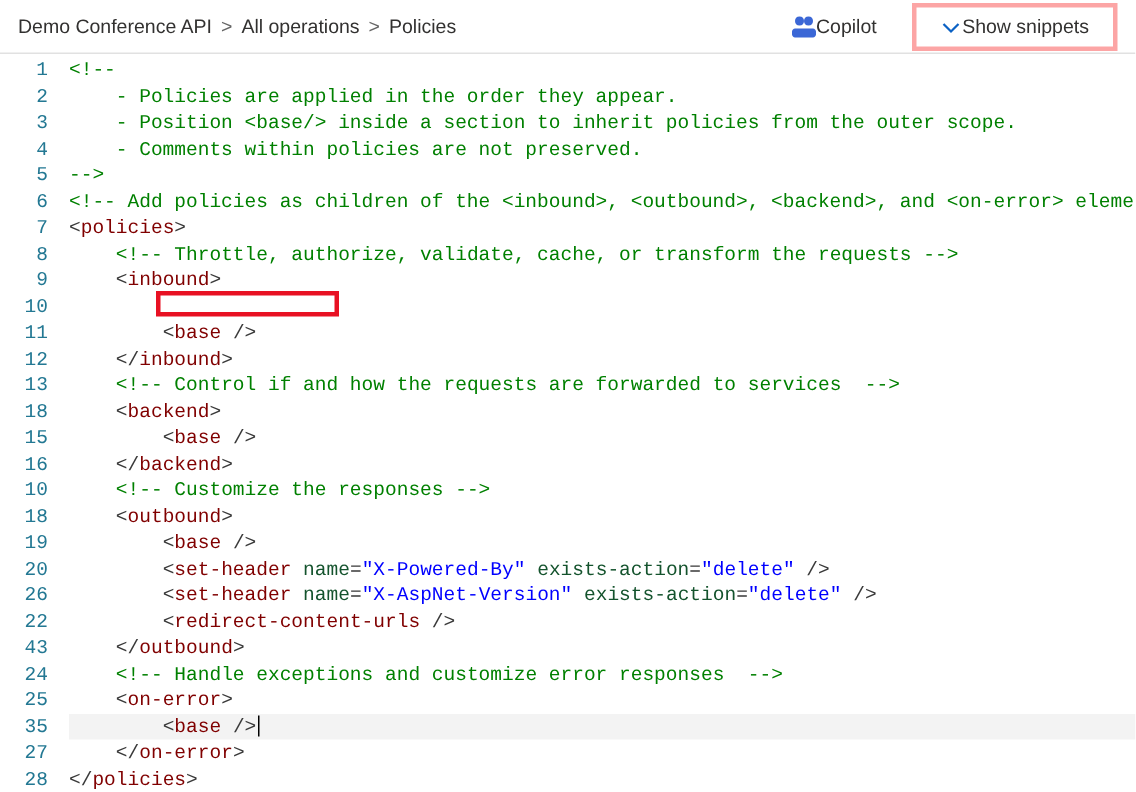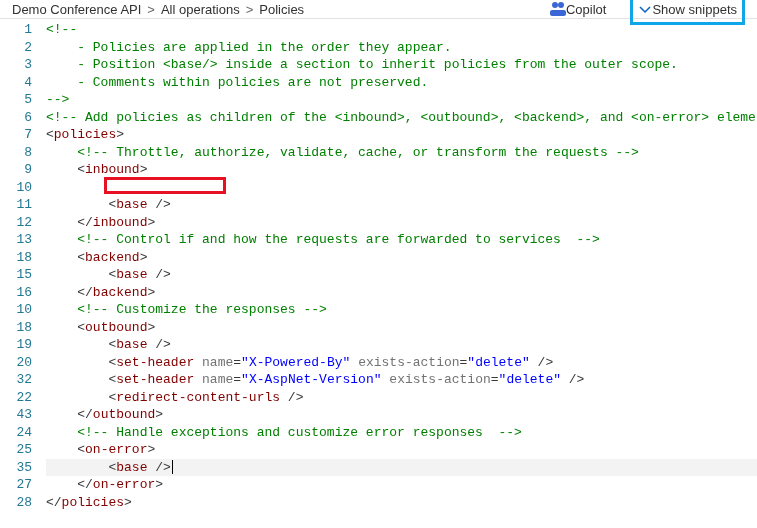--- a/index.html
+++ b/index.html
@@ -1,33 +1,33 @@
 <!DOCTYPE html>
 <html><head>
 <meta charset="utf-8">
 <style>
 * { margin: 0; padding: 0; box-sizing: border-box; }
 body { font-family: "Segoe UI", Arial, sans-serif; font-size: 13px; color: #323130; background: #fff; width: 757px; height: 528px; overflow: hidden; }
-.topbar { display: flex; align-items: center; height: 19px; padding: 0 12px; border-bottom: 1px solid #e1e1e1; }
+.topbar { display: flex; align-items: center; height: 36px; padding: 0 12px; border-bottom: 1px solid #e1e1e1; }
 .breadcrumb { display: flex; align-items: center; gap: 6px; flex: 1; color: #323130; font-size: 13px; }
 .breadcrumb .sep { color: #666; }
 .breadcrumb span.crumb { cursor: pointer; }
 .toolbar { display: flex; align-items: center; gap: 18px; }
 .tool-btn { display: flex; align-items: center; gap: 0; cursor: pointer; font-size: 13px; color: #323130; padding: 4px 6px; }
 .tool-btn svg { display: block; }
-.snippets-hl { border: 3px solid #0ea5e9; padding: 0px 5px; height:32px; display:flex; align-items:center;}
+.snippets-hl { border: 3px solid #fca5a5; padding: 0px 16px; height:32px; display:flex; align-items:center;}
 .editor { display: flex; height: calc(528px - 36px); font-family: Consolas, "Courier New", monospace; font-size: 13px; line-height: 17.5px; }
 .gutter { width: 42px; text-align: right; padding: 2px 10px 0 0; color: #237893; user-select: none; }
 .gutter div { height: 17.5px; }
 .code { flex: 1; padding: 2px 0 0 4px; position: relative; white-space: pre; overflow: hidden; }
 .code-line { height: 17.5px; position: relative; }
 .tok-comment { color: #008000; }
 .tok-tag { color: #800000; }
 .tok-punct { color: #393939; }
-.tok-attr-name { color: #737373; }
+.tok-attr-name { color: #14532d; }
 .tok-attr-val { color: #0000ff; }
 .line-hl { position: absolute; left: 0; right: 0; height: 17.5px; background: #f3f3f3; z-index: -1; }
 .red-box-inline { position: absolute; border: 3px solid #e81123; }
 .cursor { border-left: 1px solid #000; display:inline-block; height:14px; vertical-align:middle; margin-left:1px;}
 </style>
 </head>
 <body>
 
 <div class="topbar">
   <div class="breadcrumb">
@@ -72,21 +72,21 @@
       <div>11</div>
       <div>12</div>
       <div>13</div>
       <div>18</div>
       <div>15</div>
       <div>16</div>
       <div>10</div>
       <div>18</div>
       <div>19</div>
       <div>20</div>
-      <div>32</div>
+      <div>26</div>
       <div>22</div>
       <div>43</div>
       <div>24</div>
       <div>25</div>
       <div>35</div>
       <div>27</div>
       <div>28</div>
     </div>
   <div class="code" id="code"><div class="code-line"><span class="tok-comment">&lt;!--</span></div><div class="code-line"><span class="tok-comment">    - Policies are applied in the order they appear.</span></div><div class="code-line"><span class="tok-comment">    - Position &lt;base/&gt; inside a section to inherit policies from the outer scope.</span></div><div class="code-line"><span class="tok-comment">    - Comments within policies are not preserved.</span></div><div class="code-line"><span class="tok-comment">--&gt;</span></div><div class="code-line"><span class="tok-comment">&lt;!-- Add policies as children of the &lt;inbound&gt;, &lt;outbound&gt;, &lt;backend&gt;, and &lt;on-error&gt; eleme</span></div><div class="code-line"><span class="tok-punct">&lt;</span><span class="tok-tag">policies</span><span class="tok-punct">&gt;</span></div><div class="code-line"><span>    </span><span class="tok-comment">&lt;!-- Throttle, authorize, validate, cache, or transform the requests --&gt;</span></div><div class="code-line"><span>    </span><span class="tok-punct">&lt;</span><span class="tok-tag">inbound</span><span class="tok-punct">&gt;</span></div><div class="code-line"><span>        </span></div><div class="code-line"><span>        </span><span class="tok-punct">&lt;</span><span class="tok-tag">base</span><span class="tok-punct"> /&gt;</span></div><div class="code-line"><span>    </span><span class="tok-punct">&lt;/</span><span class="tok-tag">inbound</span><span class="tok-punct">&gt;</span></div><div class="code-line"><span>    </span><span class="tok-comment">&lt;!-- Control if and how the requests are forwarded to services  --&gt;</span></div><div class="code-line"><span>    </span><span class="tok-punct">&lt;</span><span class="tok-tag">backend</span><span class="tok-punct">&gt;</span></div><div class="code-line"><span>        </span><span class="tok-punct">&lt;</span><span class="tok-tag">base</span><span class="tok-punct"> /&gt;</span></div><div class="code-line"><span>    </span><span class="tok-punct">&lt;/</span><span class="tok-tag">backend</span><span class="tok-punct">&gt;</span></div><div class="code-line"><span>    </span><span class="tok-comment">&lt;!-- Customize the responses --&gt;</span></div><div class="code-line"><span>    </span><span class="tok-punct">&lt;</span><span class="tok-tag">outbound</span><span class="tok-punct">&gt;</span></div><div class="code-line"><span>        </span><span class="tok-punct">&lt;</span><span class="tok-tag">base</span><span class="tok-punct"> /&gt;</span></div><div class="code-line"><span>        </span><span class="tok-punct">&lt;</span><span class="tok-tag">set-header</span><span> </span><span class="tok-attr-name">name</span><span class="tok-punct">=</span><span class="tok-attr-val">"X-Powered-By"</span><span> </span><span class="tok-attr-name">exists-action</span><span class="tok-punct">=</span><span class="tok-attr-val">"delete"</span><span class="tok-punct"> /&gt;</span></div><div class="code-line"><span>        </span><span class="tok-punct">&lt;</span><span class="tok-tag">set-header</span><span> </span><span class="tok-attr-name">name</span><span class="tok-punct">=</span><span class="tok-attr-val">"X-AspNet-Version"</span><span> </span><span class="tok-attr-name">exists-action</span><span class="tok-punct">=</span><span class="tok-attr-val">"delete"</span><span class="tok-punct"> /&gt;</span></div><div class="code-line"><span>        </span><span class="tok-punct">&lt;</span><span class="tok-tag">redirect-content-urls</span><span class="tok-punct"> /&gt;</span></div><div class="code-line"><span>    </span><span class="tok-punct">&lt;/</span><span class="tok-tag">outbound</span><span class="tok-punct">&gt;</span></div><div class="code-line"><span>    </span><span class="tok-comment">&lt;!-- Handle exceptions and customize error responses  --&gt;</span></div><div class="code-line"><span>    </span><span class="tok-punct">&lt;</span><span class="tok-tag">on-error</span><span class="tok-punct">&gt;</span></div><div class="code-line"><div class="line-hl"></div><span>        </span><span class="tok-punct">&lt;</span><span class="tok-tag">base</span><span class="tok-punct"> /&gt;</span><span class="cursor"></span></div><div class="code-line"><span>    </span><span class="tok-punct">&lt;/</span><span class="tok-tag">on-error</span><span class="tok-punct">&gt;</span></div><div class="code-line"><span class="tok-punct">&lt;/</span><span class="tok-tag">policies</span><span class="tok-punct">&gt;</span></div><div class="red-box-inline" style="top: 157.5px; left: 61.6px; width: 122.4px; height: 17px;"></div></div>
 </div>

